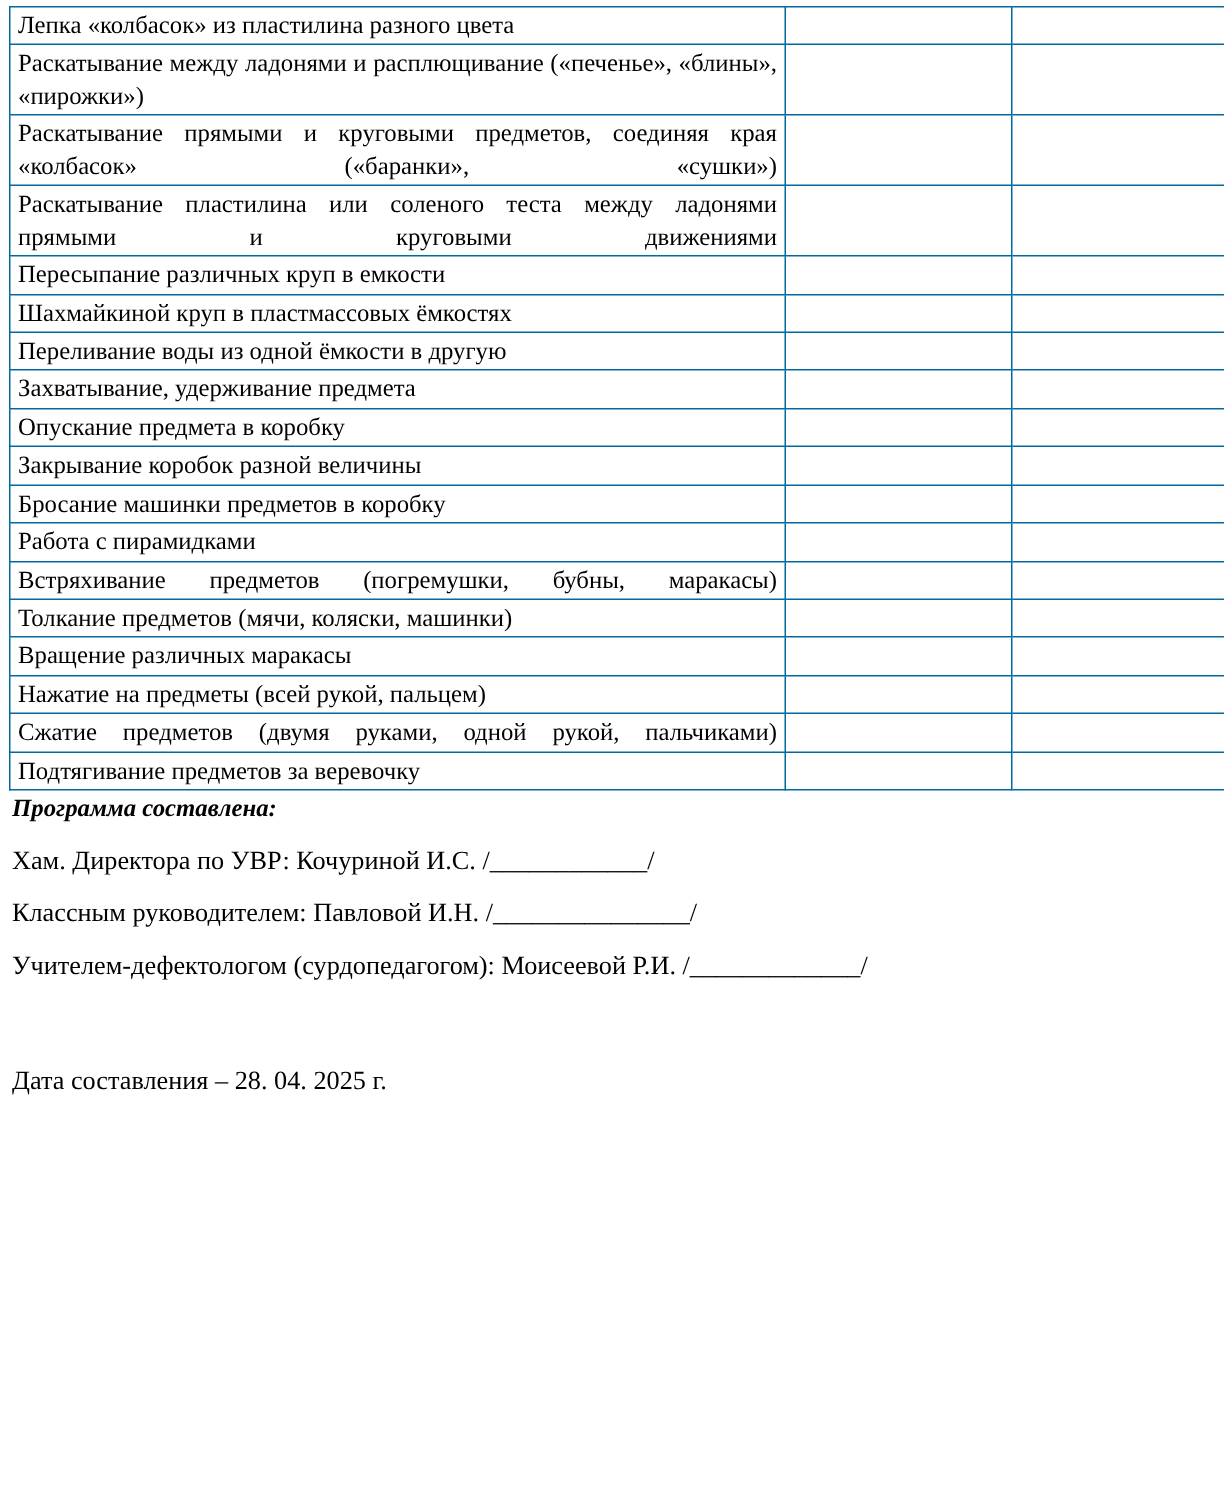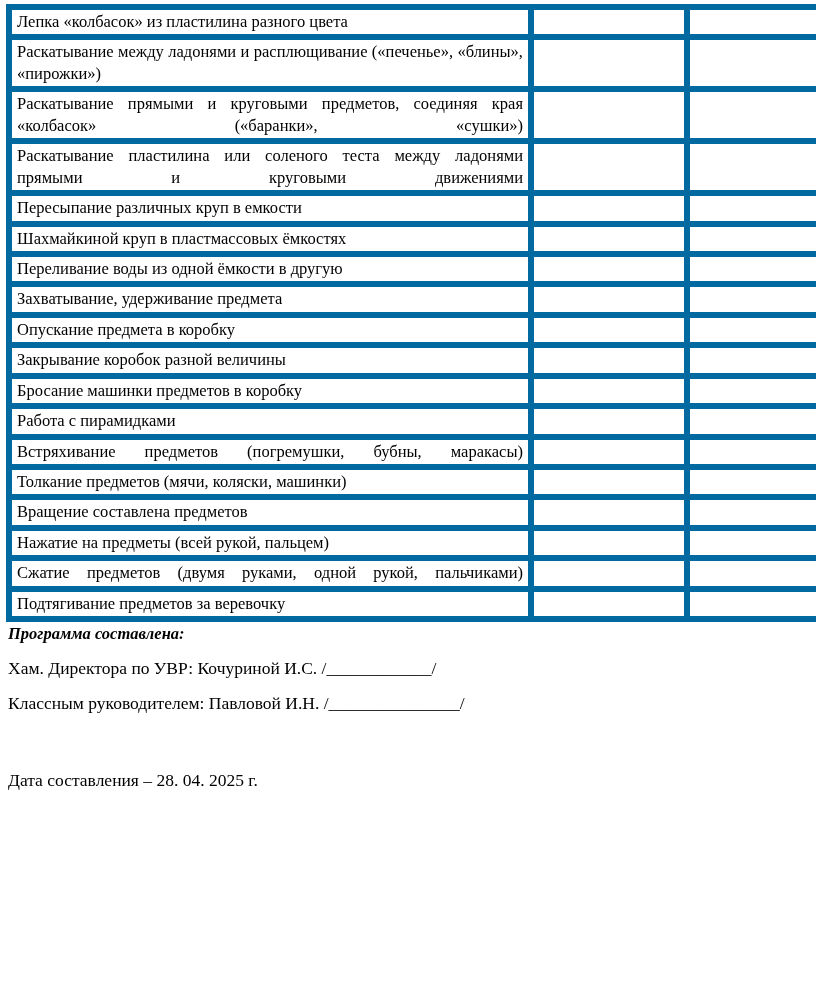--- a/index.html
+++ b/index.html
@@ -21,21 +21,21 @@
     box-sizing: border-box;
     padding: 4px 6px 0 6px;
   }
   table.skills {
     border-collapse: collapse;
     width: 803px;
     table-layout: fixed;
     margin: 0;
   }
   table.skills td {
-    border: 6px solid #0369a1;
+    border: 1px solid #0369a1;
     vertical-align: top;
     padding: 1px 5px 2px 5px;
     font-size: 16.5px;
     line-height: 1.30;
   }
   td.c-text {
     width: 506px;
     text-align: justify;
     text-align-last: justify;
     hyphens: none;
@@ -137,21 +137,21 @@
         <td class="c-text">Встряхивание предметов (погремушки, бубны, маракасы)</td>
         <td class="c-mark"></td>
         <td class="c-mark"></td>
       </tr>
       <tr>
         <td class="c-text single">Толкание предметов (мячи, коляски, машинки)</td>
         <td class="c-mark"></td>
         <td class="c-mark"></td>
       </tr>
       <tr>
-        <td class="c-text single">Вращение составлена предметов</td>
+        <td class="c-text single">Вращение различных маракасы</td>
         <td class="c-mark"></td>
         <td class="c-mark"></td>
       </tr>
       <tr>
         <td class="c-text single">Нажатие на предметы (всей рукой, пальцем)</td>
         <td class="c-mark"></td>
         <td class="c-mark"></td>
       </tr>
       <tr>
         <td class="c-text">Сжатие предметов (двумя руками, одной рукой, пальчиками)</td>
@@ -163,16 +163,17 @@
         <td class="c-mark"></td>
         <td class="c-mark"></td>
       </tr>
     </tbody>
   </table>
 
   <div class="after-table">
     <div class="prog-label">Программа составлена:</div>
     <div class="sig-line">Хам. Директора по УВР: Кочуриной И.С. /____________/</div>
     <div class="sig-line"> Классным руководителем: Павловой И.Н. /_______________/</div>
+    <div class="sig-line">Учителем-дефектологом (сурдопедагогом): Моисеевой Р.И. /_____________/</div>
     <div class="date-line">Дата составления – 28. 04. 2025 г.</div>
   </div>
 
 </div>
 
 </body></html>

